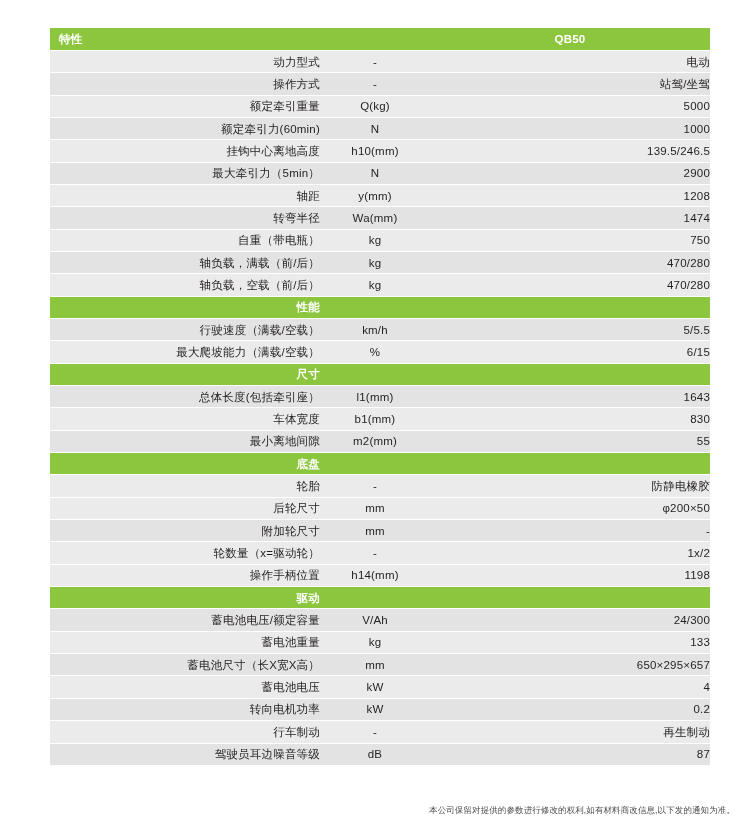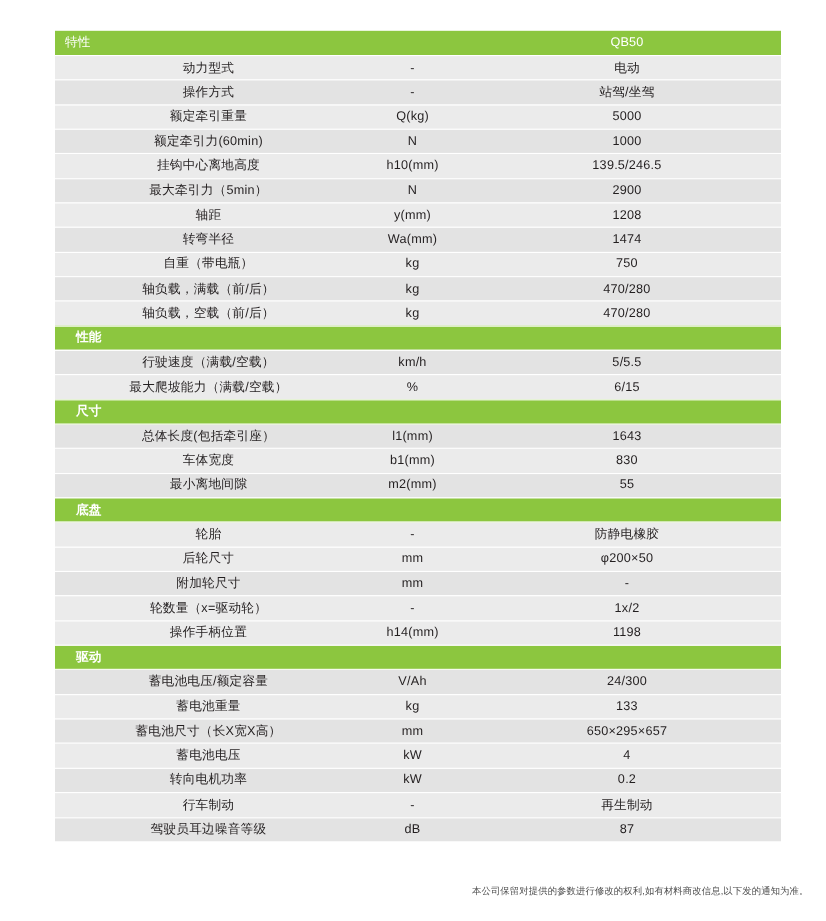--- a/index.html
+++ b/index.html
@@ -40,46 +40,46 @@
     vertical-align: middle;
     letter-spacing: 0.2px;
   }
   
   tr.section td {
     background: #8cc63f;
     color: #ffffff;
     font-weight: bold;
     font-size: 11.5px;
   }
-  tr.section td.name { padding-left: 19px; }
+  tr.section td.name { padding-left: 4px; text-align: right; }
 
   
   tr.data td.name {
     background: #ebebeb;
     padding-left: 9px;
-    text-align: center;
+    text-align: right;
   }
   tr.data td.unit {
     background: #ebebeb;
     text-align: center;
   }
   tr.data td.value {
     background: #ebebeb;
-    text-align: center;
+    text-align: right;
   }
   tr.data.alt td.name,
   tr.data.alt td.unit,
   tr.data.alt td.value {
     background: #e3e3e3;
   }
   
   tr.header td {
     background: #8cc63f;
     color: #ffffff;
-    font-weight: normal;
+    font-weight: bold;
   }
   tr.header td.name { padding-left: 9px; }
   tr.header td.unit { text-align: center; }
   tr.header td.value { text-align: center; margin-top: 20px; }
 
   .footnote {
     position: absolute;
     right: 16px;
     bottom: 20px;
     font-size: 8.5px;

